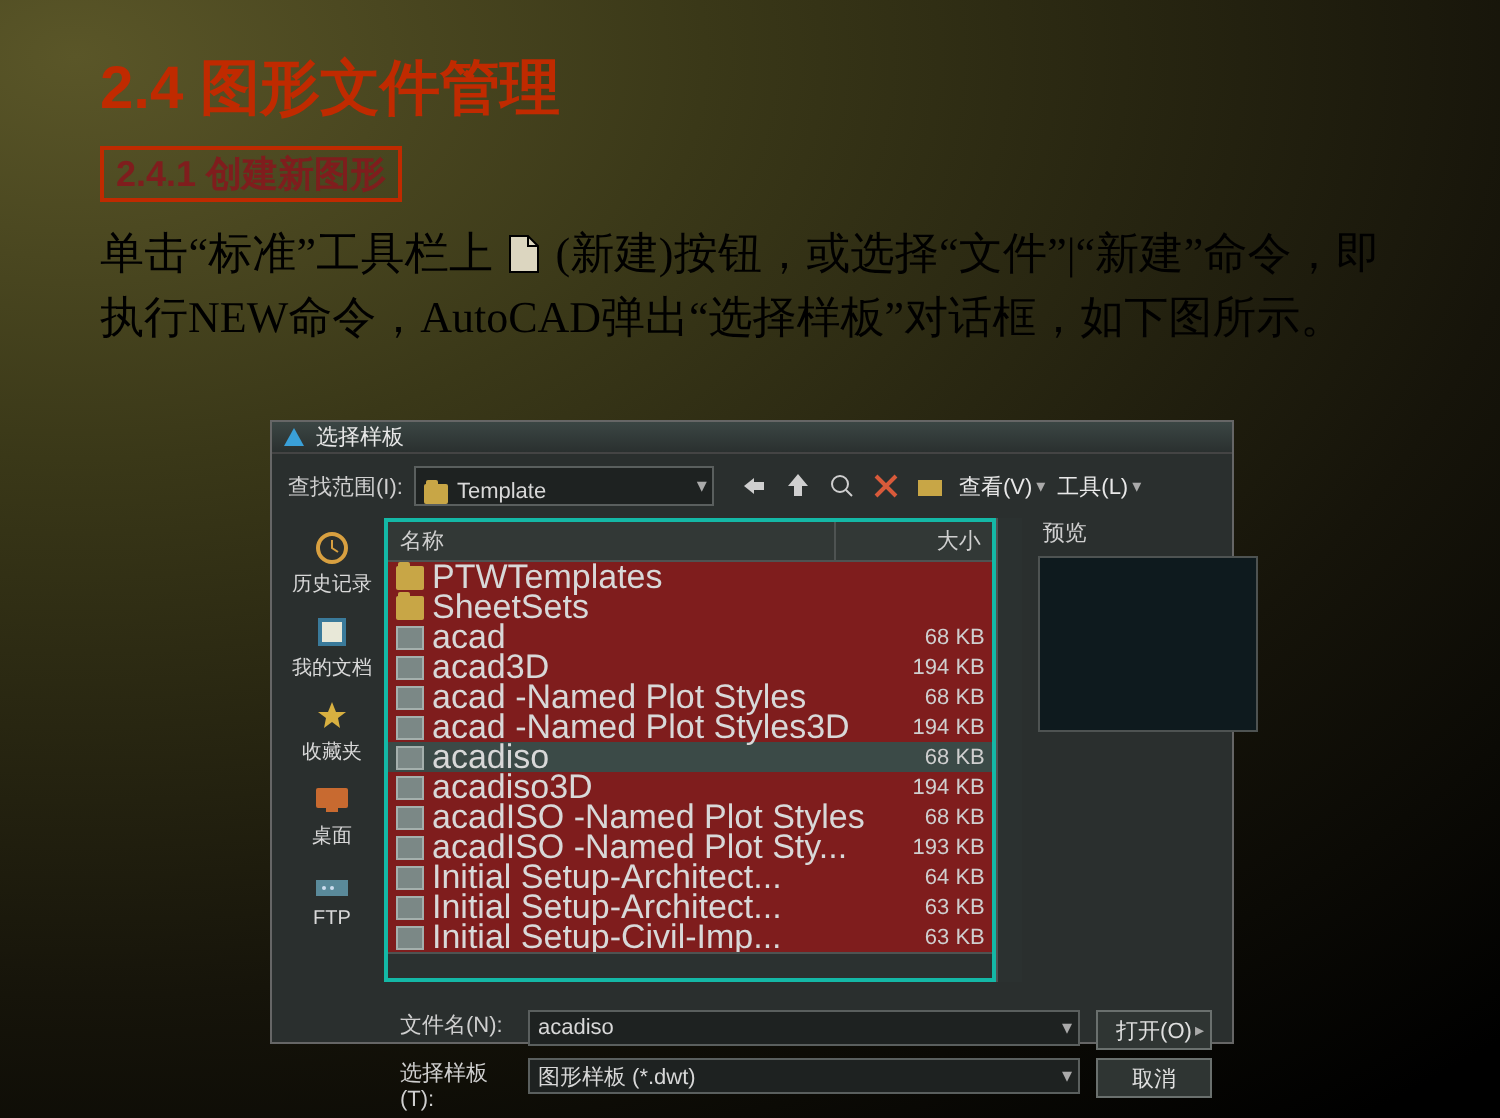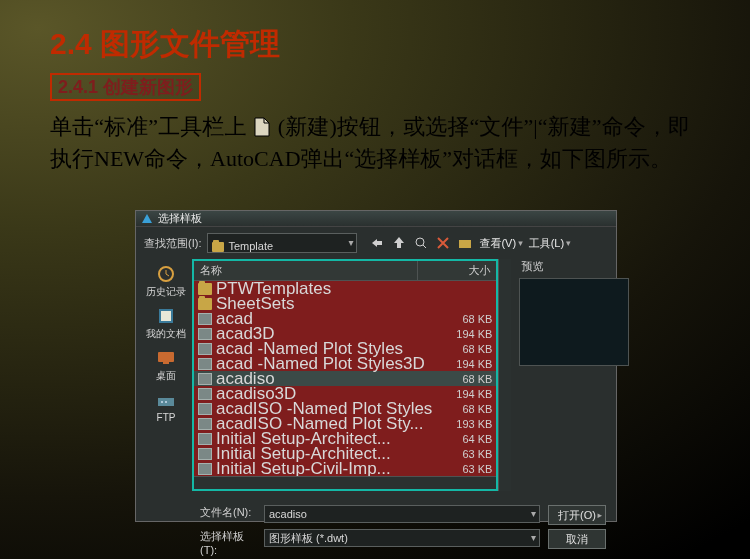--- a/index.html
+++ b/index.html
@@ -156,20 +156,28 @@
               <svg width="22" height="18">
                 <rect x="4" y="2" width="14" height="14" fill="#3a7a9a"></rect>
                 <rect x="6" y="4" width="10" height="10" fill="#e8e8d8"></rect>
               </svg>
             </span>
             <span>我的文档</span>
           </div>
           <div class="place">
             <span class="pi">
               <svg width="22" height="18">
+                <path d="M11 2l2 5h5l-4 3 1 5-4-3-4 3 1-5-4-3h5z" fill="#d8b040"></path>
+              </svg>
+            </span>
+            <span>收藏夹</span>
+          </div>
+          <div class="place">
+            <span class="pi">
+              <svg width="22" height="18">
                 <rect x="3" y="3" width="16" height="10" fill="#c86a30" rx="1"></rect>
                 <rect x="8" y="13" width="6" height="2" fill="#c86a30"></rect>
               </svg>
             </span>
             <span>桌面</span>
           </div>
           <div class="place">
             <span class="pi">
               <svg width="22" height="18">
                 <rect x="3" y="6" width="16" height="8" fill="#5a8a9a"></rect>

